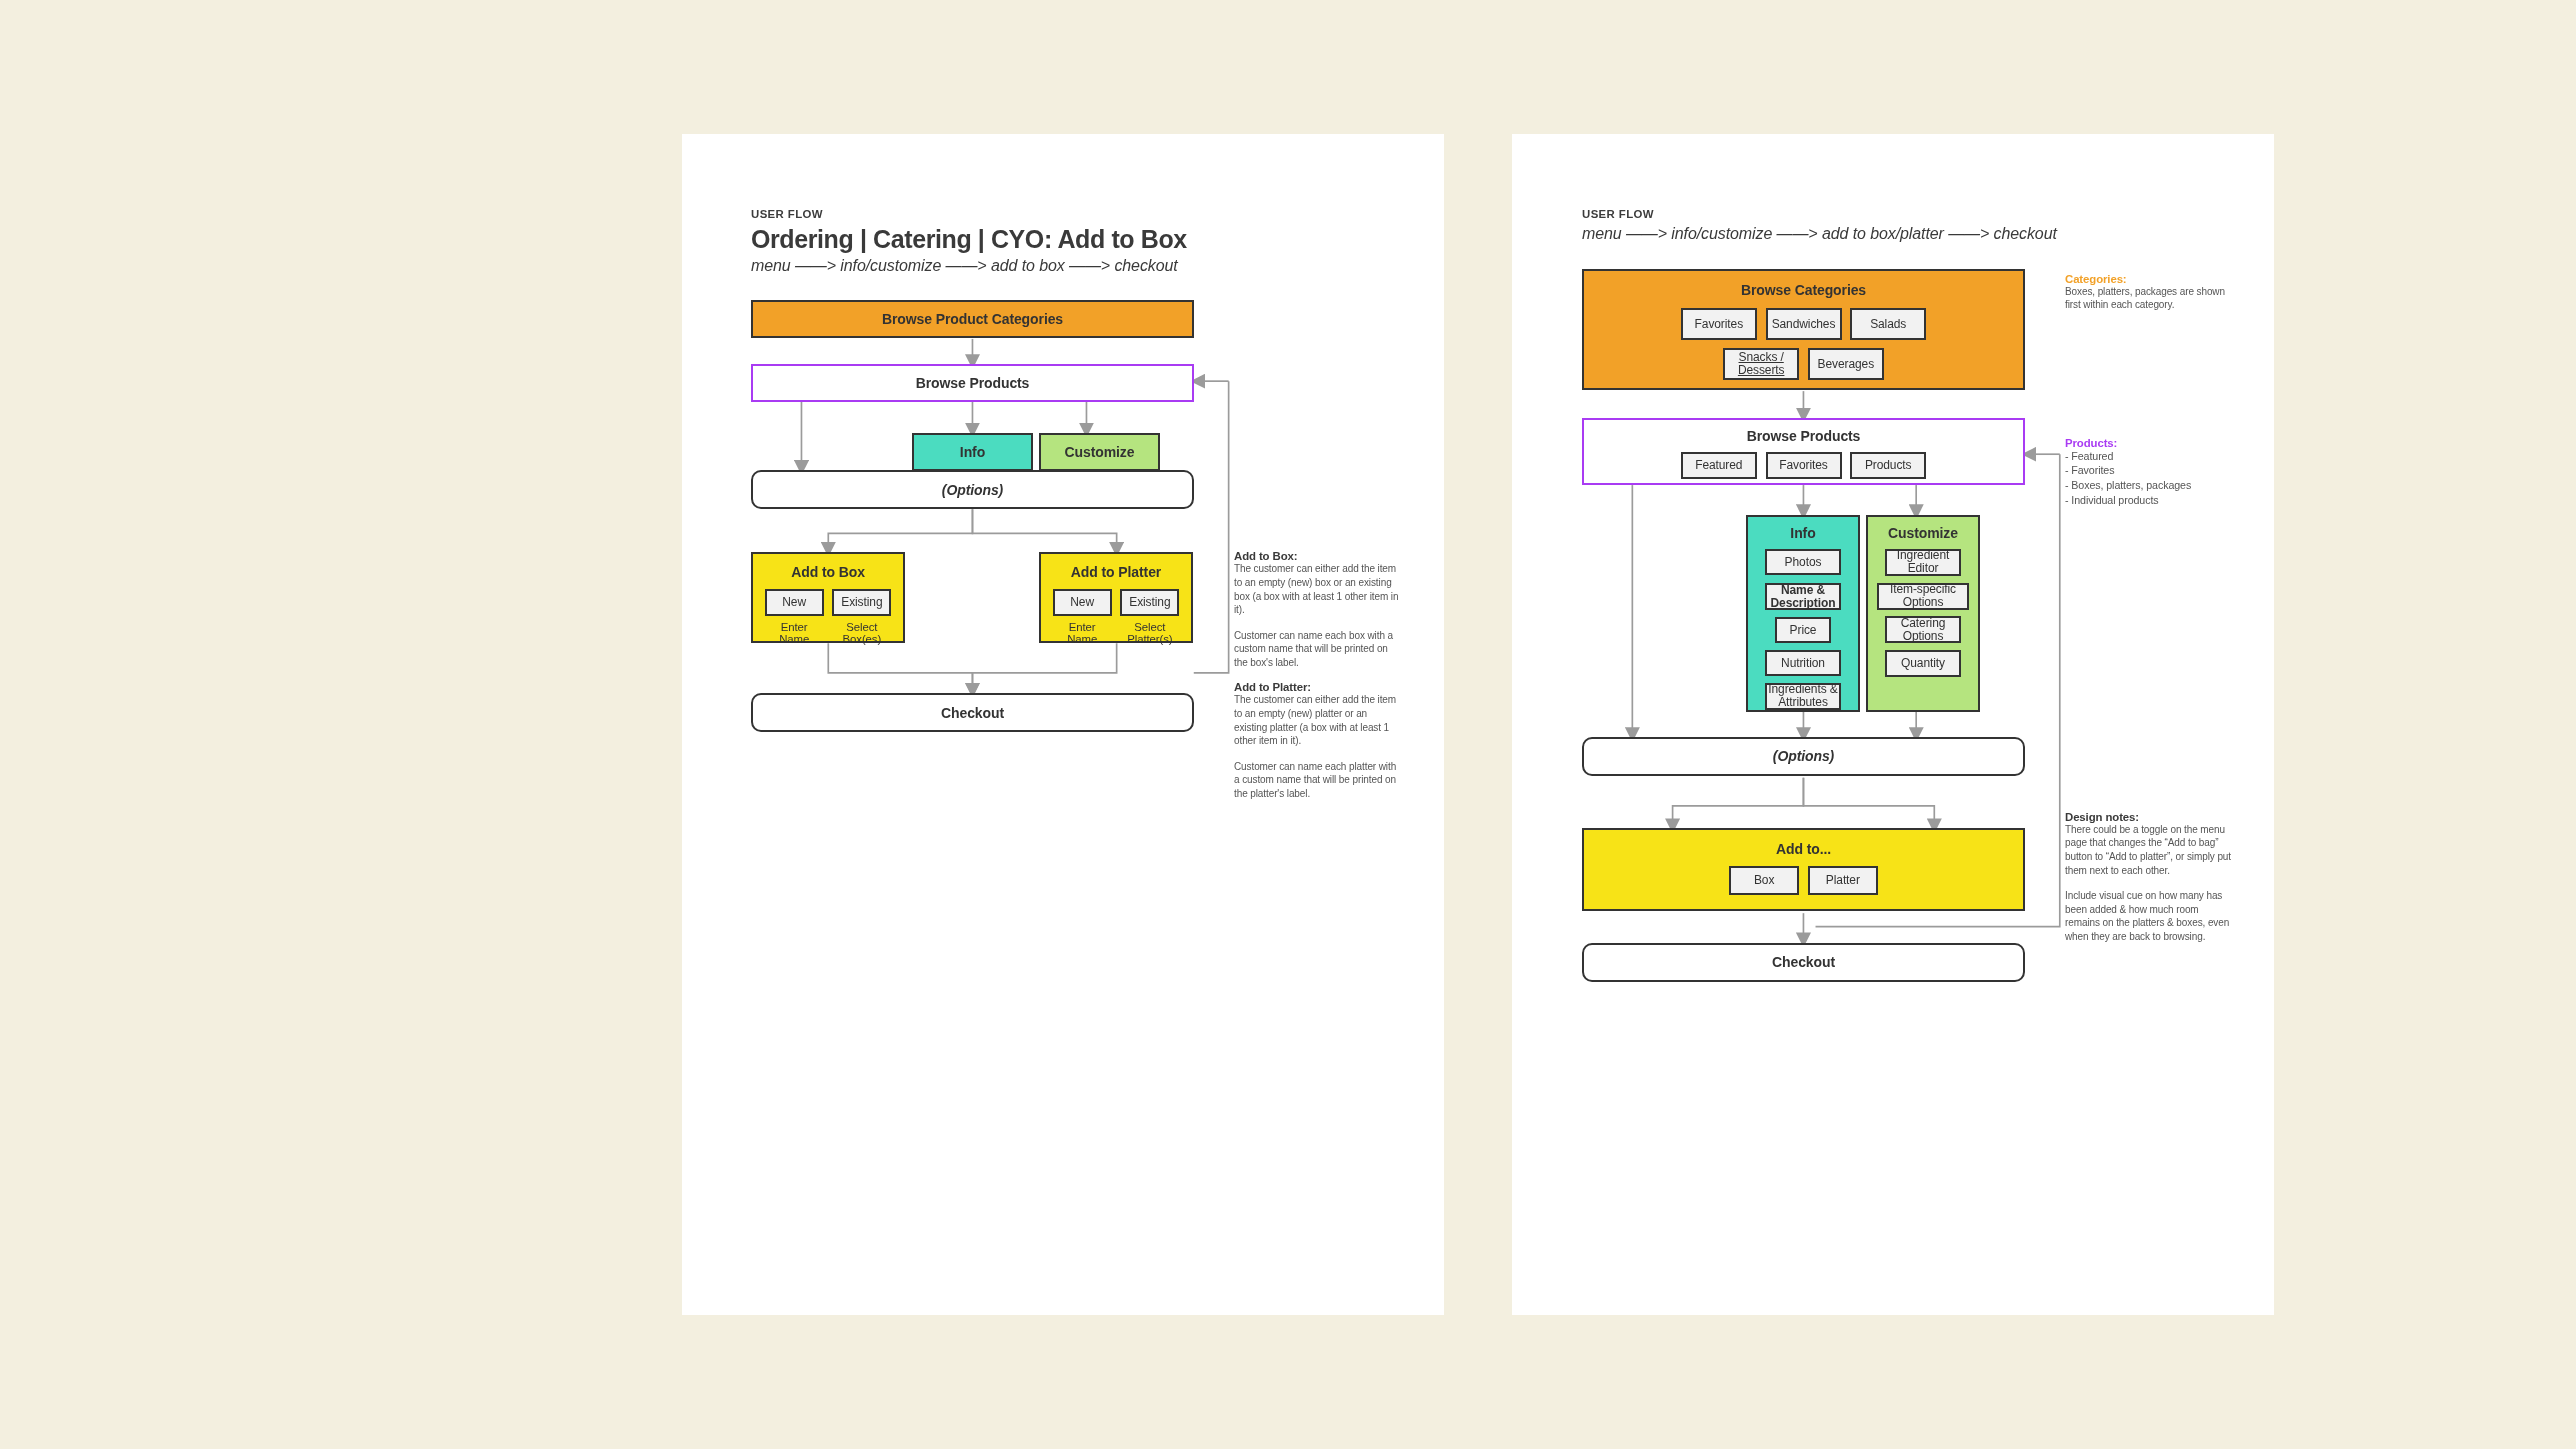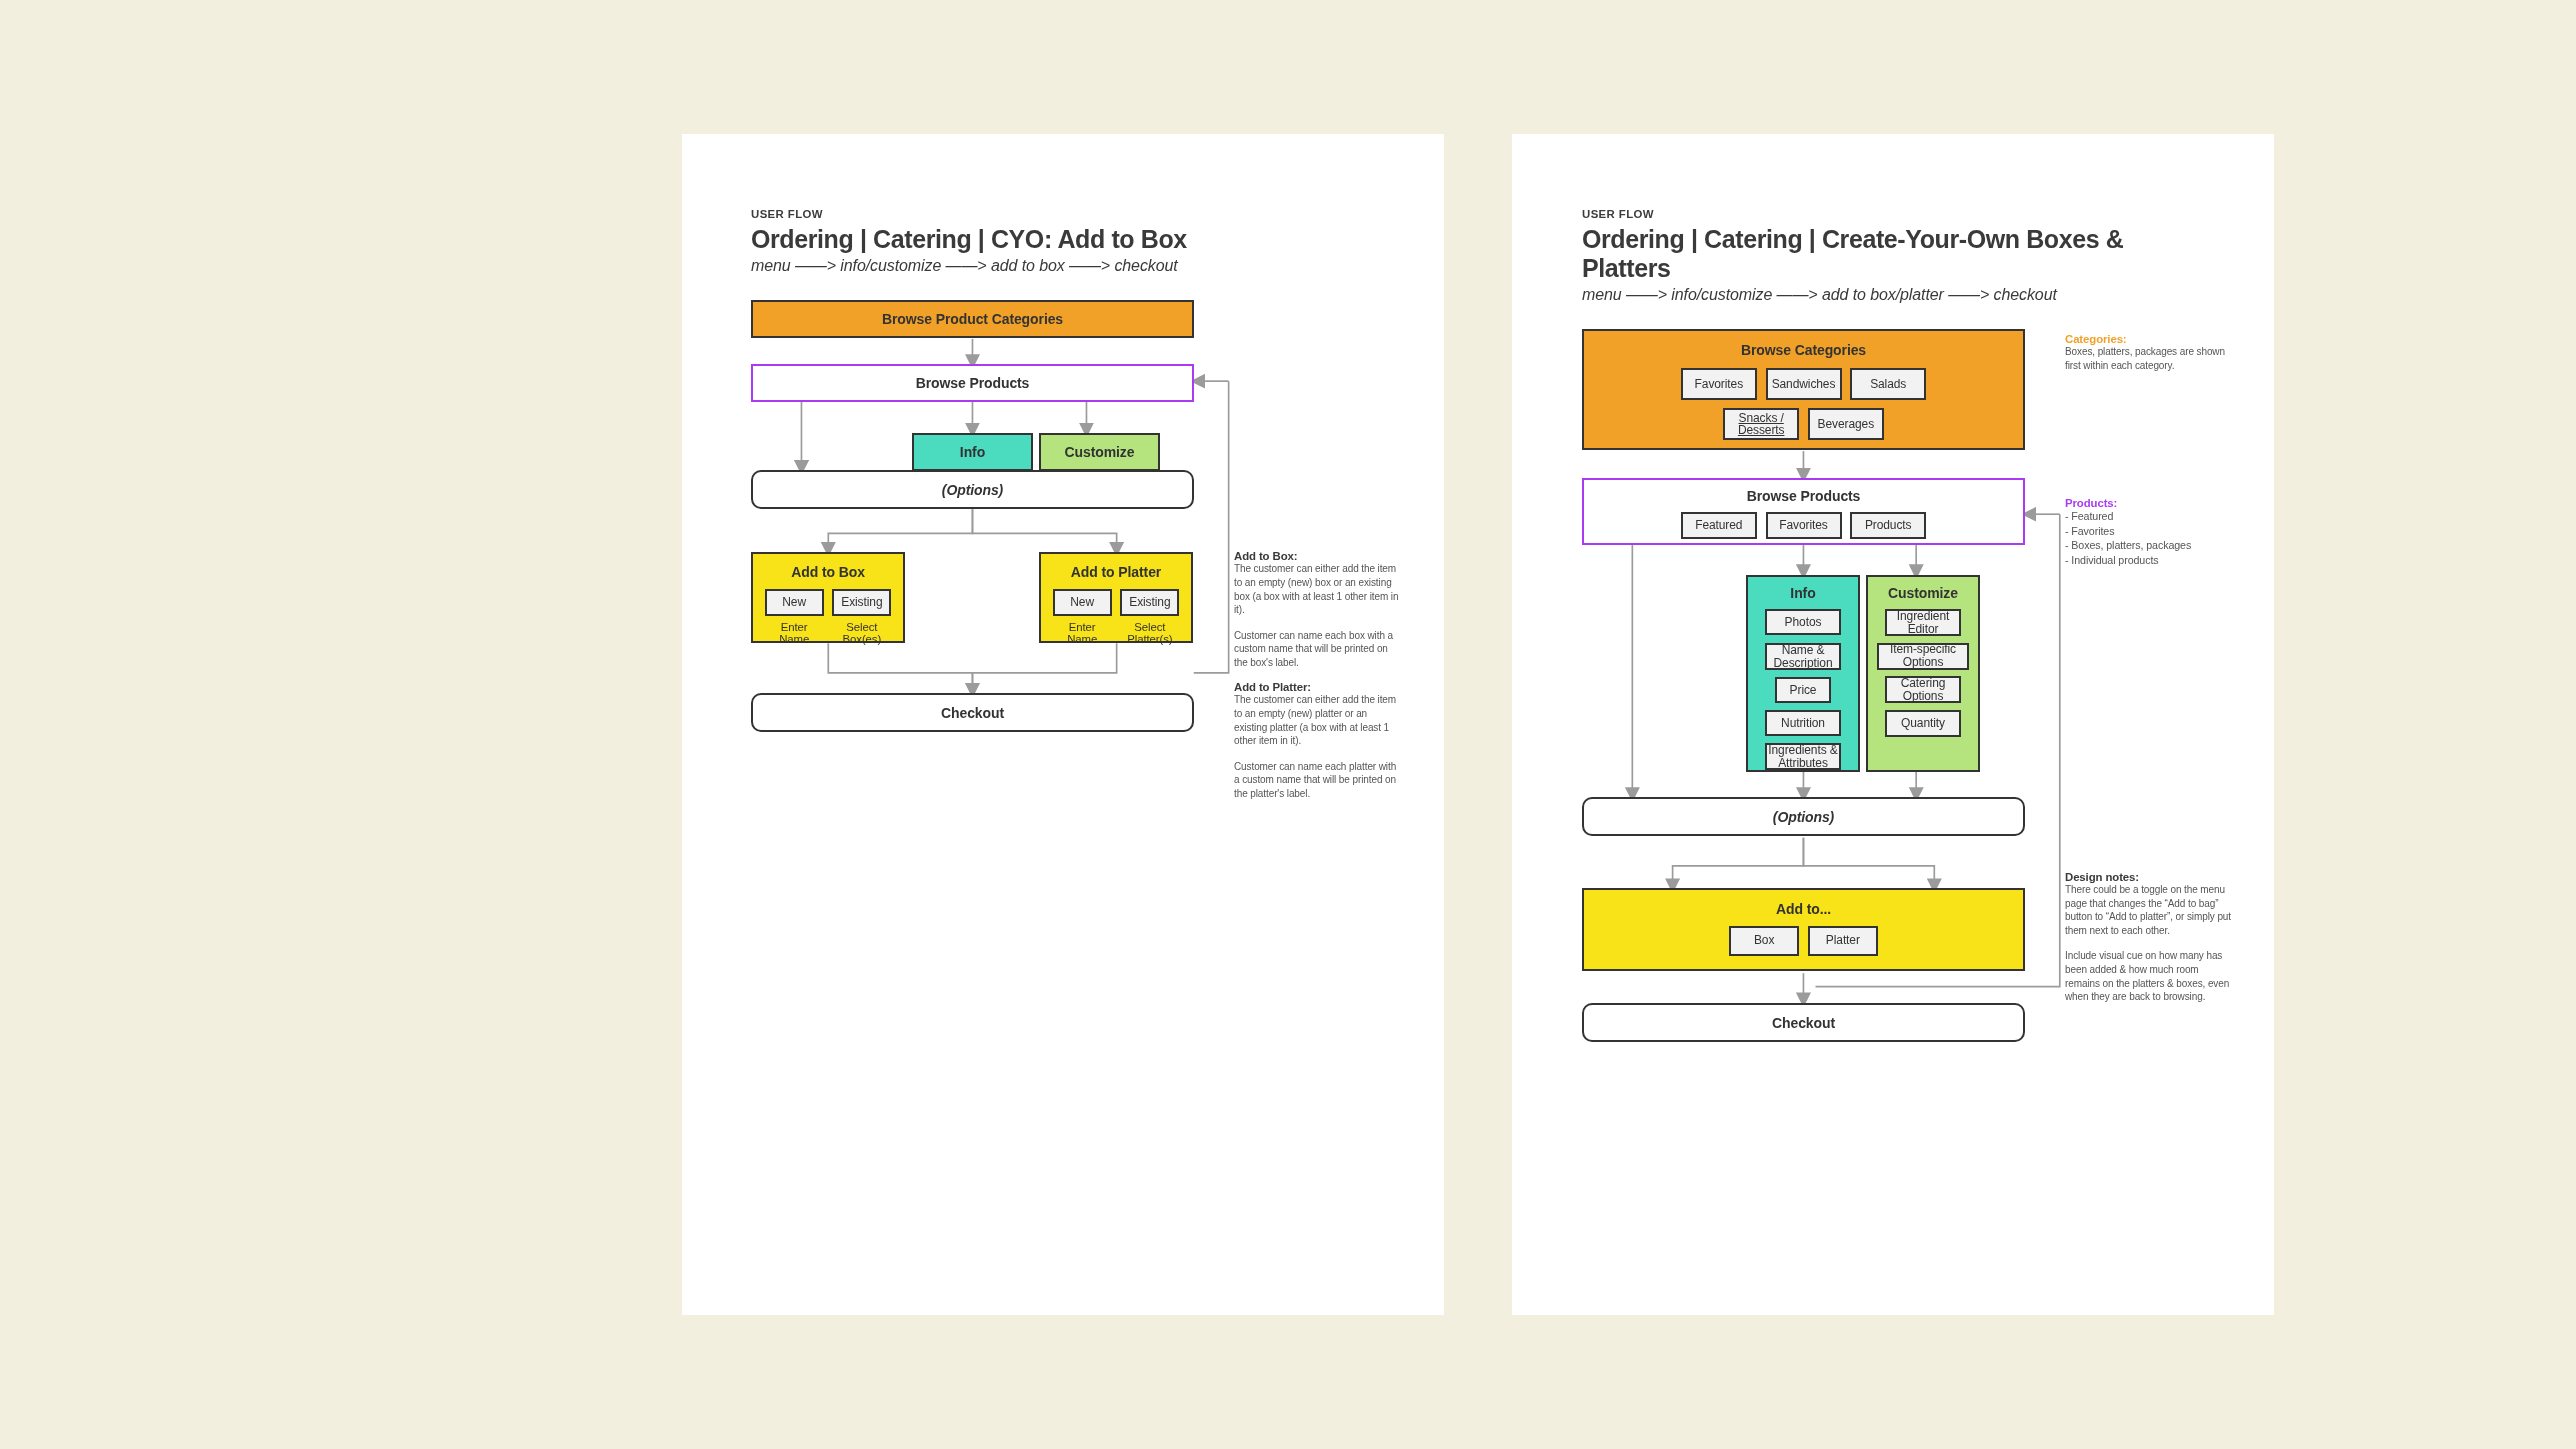--- a/index.html
+++ b/index.html
@@ -201,21 +201,20 @@
       <p>Customer can name each platter with a custom name that will be printed on the platter's label.</p>
     </div>
 
   </div>
 </div>
 
 <div class="card" id="card-right"></div>
 
 <div class="flow" id="flow-right">
   <div class="eyebrow">USER FLOW</div>
-  <div class="title">Ordering | Catering | Create-Your-Own Boxes &amp; Platters</div>
   <div class="subtitle">menu ——&gt; info/customize ——&gt; add to box/platter ——&gt; checkout</div>
 
   <div class="canvas" id="canvas-right">
 
     <svg class="edges" width="510" height="926" viewBox="0 0 760 1380">
       <defs>
         <marker id="ahR" markerWidth="9" markerHeight="9" refX="4.5" refY="4.5" orient="auto">
           <path d="M0,0 L9,4.5 L0,9 z" fill="#9B9B9B"></path>
         </marker>
       </defs>
@@ -263,21 +262,21 @@
       <div class="chiprow" style="margin-top:8px;">
         <div class="chip" style="width:76px;height:27px;">Featured</div>
         <div class="chip" style="width:76px;height:27px;">Favorites</div>
         <div class="chip" style="width:76px;height:27px;">Products</div>
       </div>
     </div>
 
     <div class="node n-teal" style="left:164px;top:246px;width:114px;height:197px;padding-top:8px;">
       <div class="node-title">Info</div>
       <div class="chip" style="width:76px;height:27px;margin-top:8px;">Photos</div>
-      <div class="chip" style="width:76px;height:27px;margin-top:8px;">Name &amp; Description</div>
+      <div class="chip" style="width:76px;height:27px;margin-top:8px;font-weight:bold;">Name &amp; Description</div>
       <div class="chip" style="width:56px;height:27px;margin-top:6.7px;text-align:right;">Price</div>
       <div class="chip" style="width:76px;height:27px;margin-top:6.7px;">Nutrition</div>
       <div class="chip" style="width:76px;height:27px;margin-top:6.7px;">Ingredients &amp; Attributes</div>
     </div>
 
     <div class="node n-green" style="left:284px;top:246px;width:114px;height:197px;padding-top:8px;">
       <div class="node-title">Customize</div>
       <div class="chip" style="width:76px;height:27px;margin-top:8px;">Ingredient Editor</div>
       <div class="chip" style="width:92px;height:27px;margin-top:6.7px;">Item-specific Options</div>
       <div class="chip" style="width:76px;height:27px;margin-top:6.7px;">Catering Options</div>

